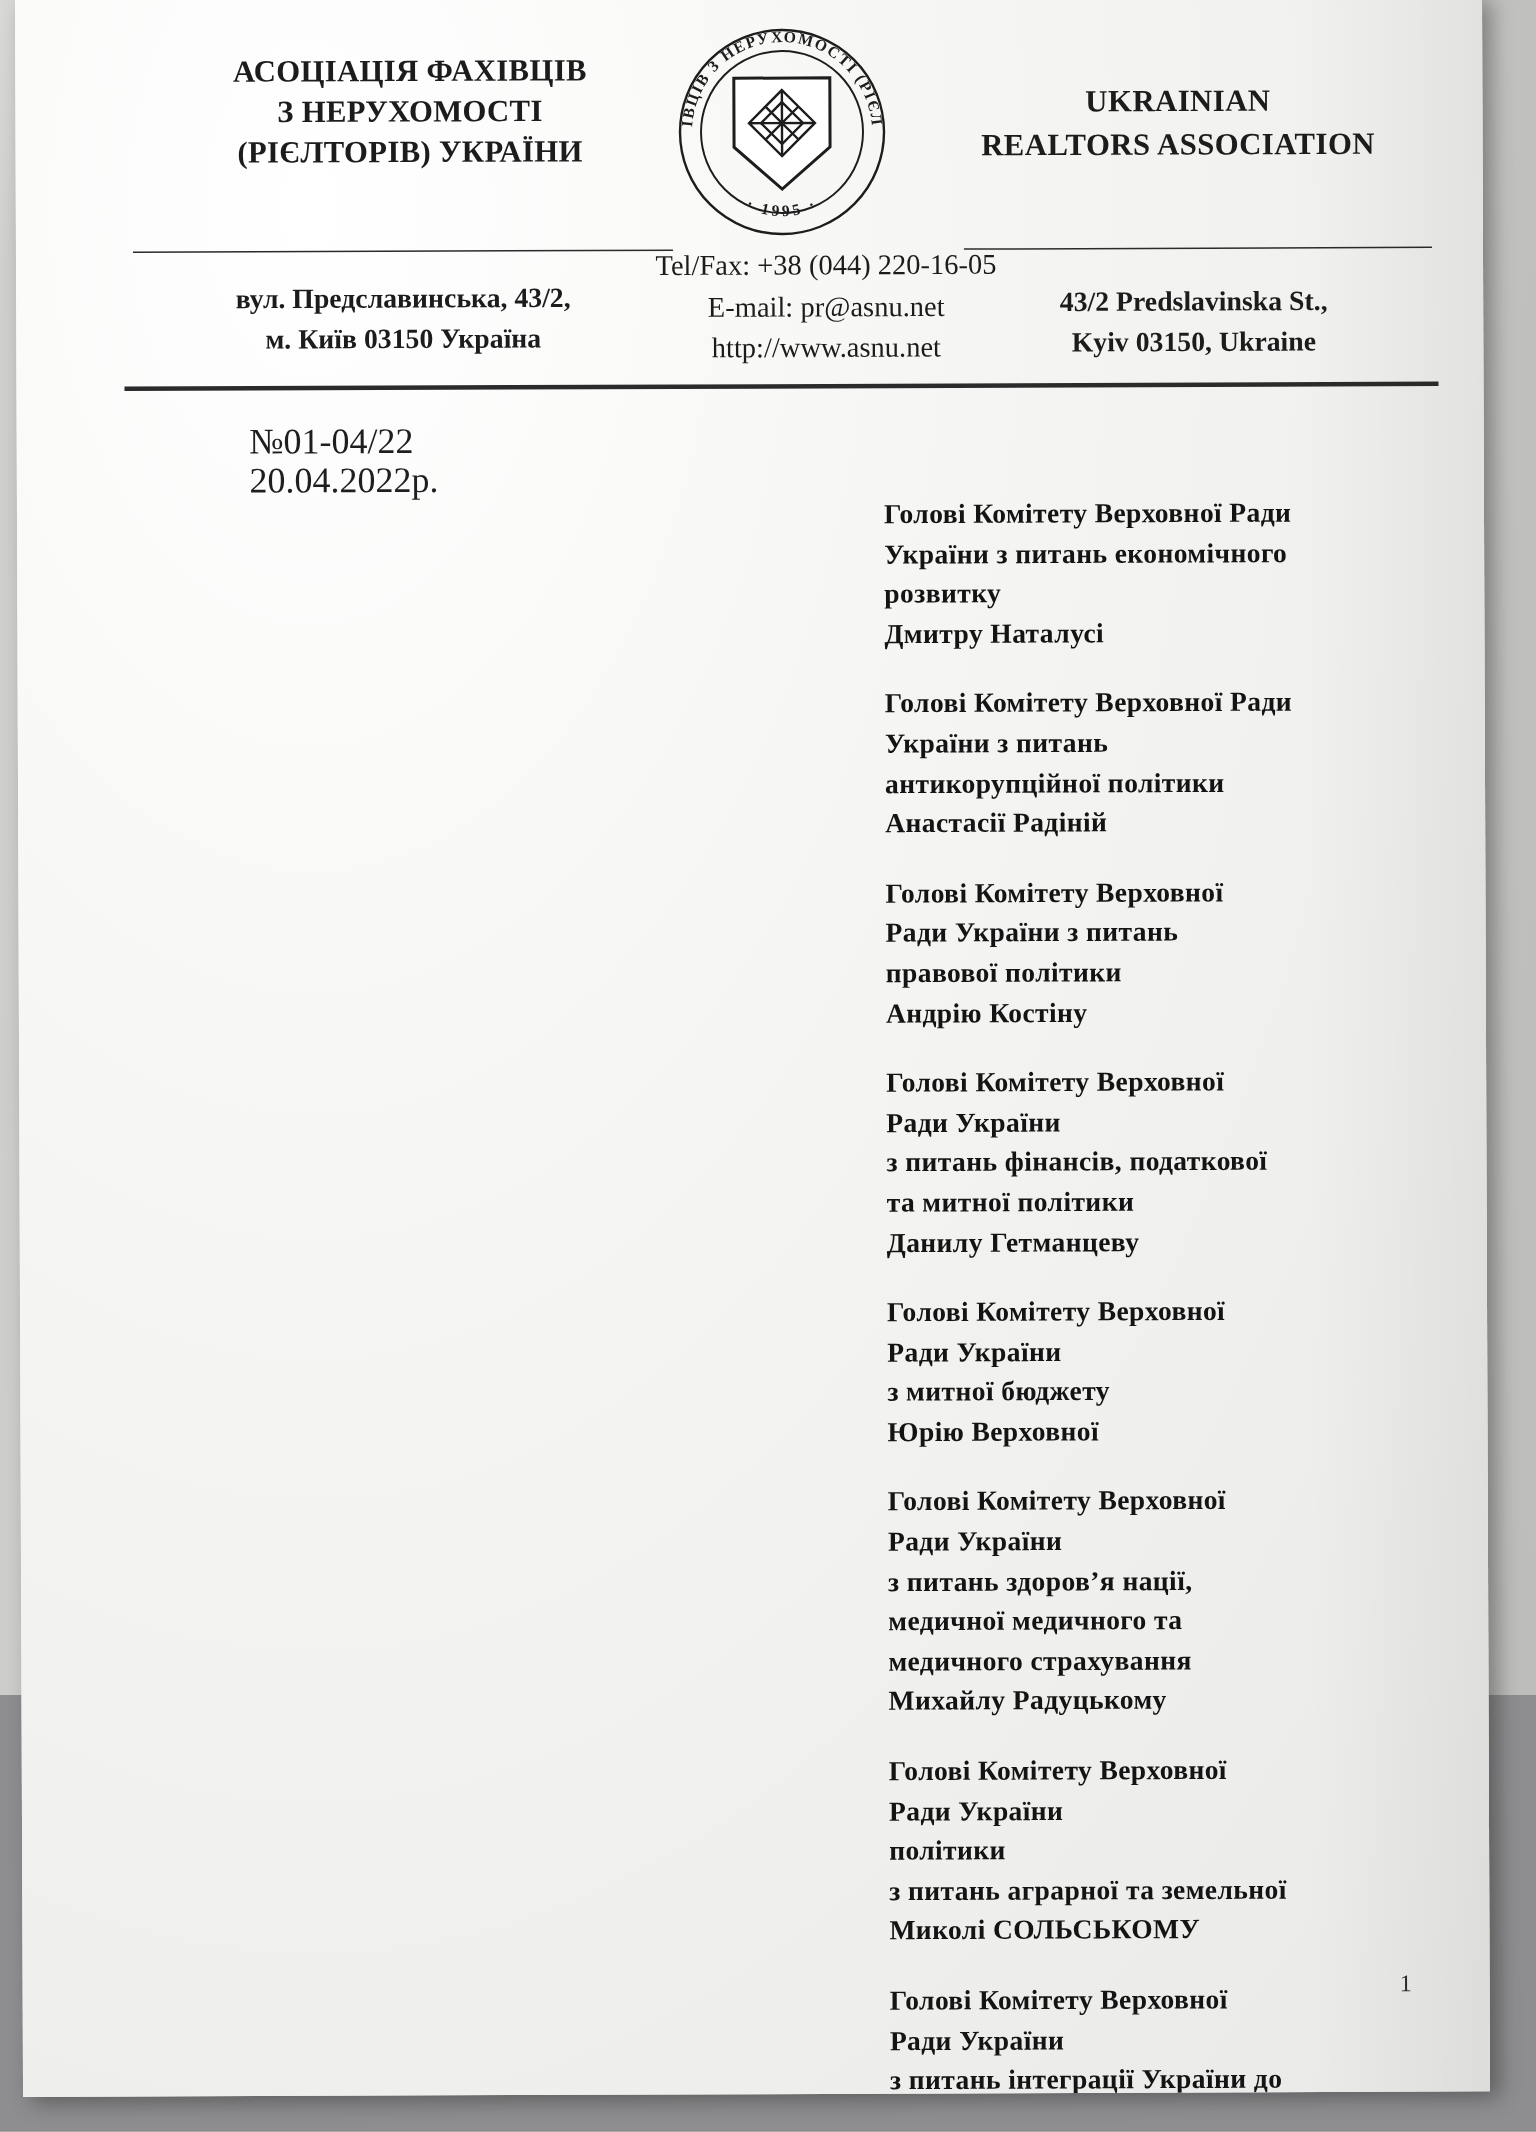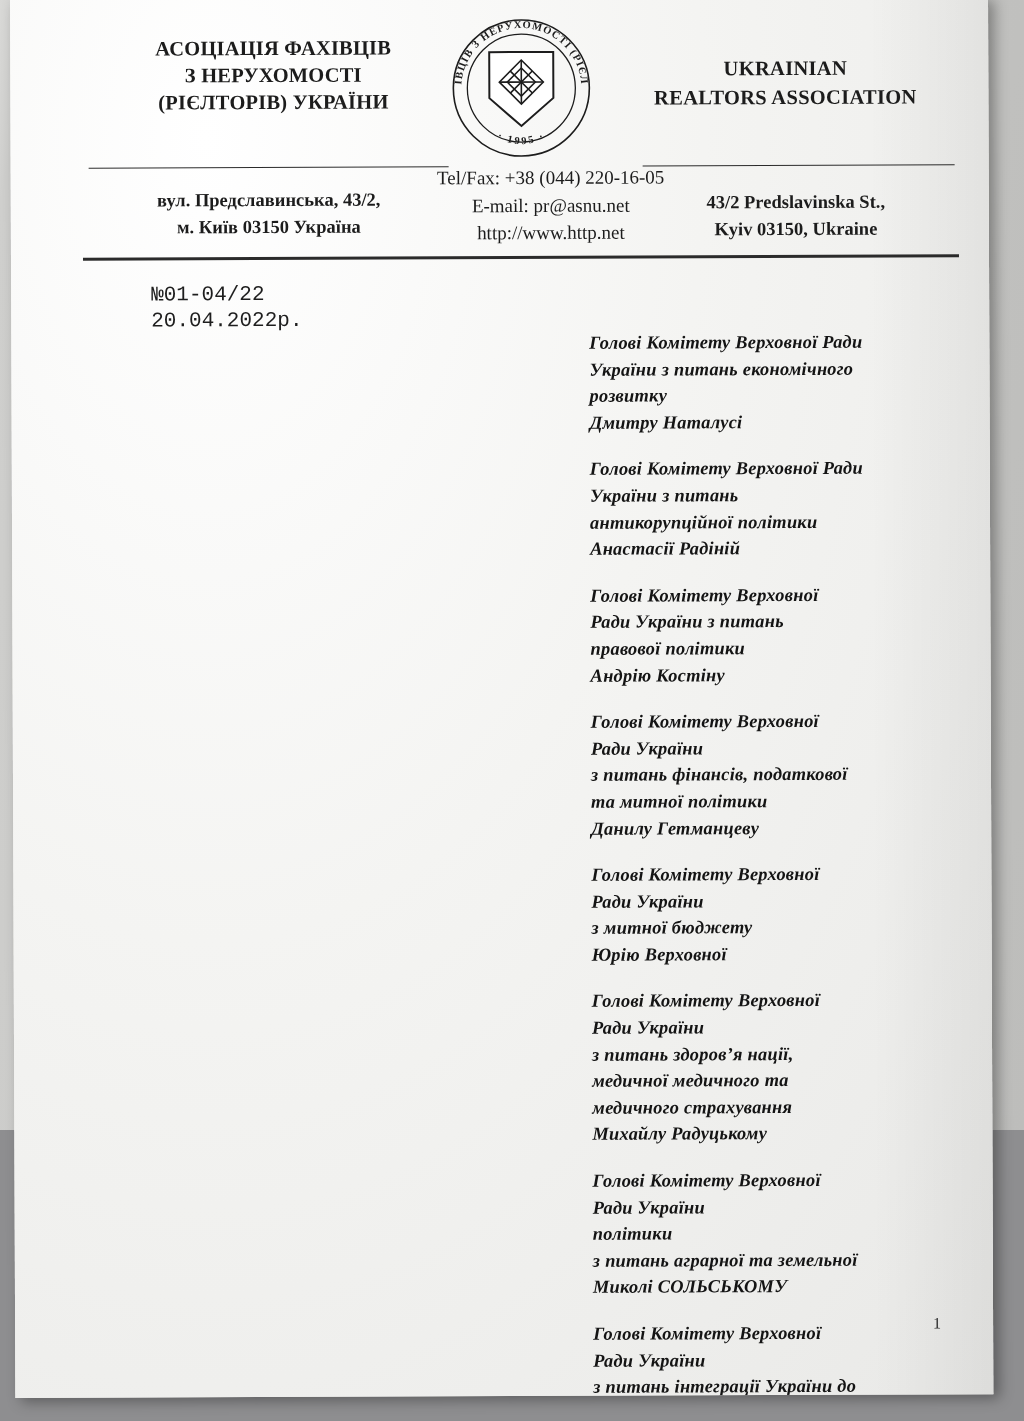--- a/index.html
+++ b/index.html
@@ -125,43 +125,42 @@
     width: 280px;
     text-align: center;
     font-size: 19px;
     line-height: 27.5px;
     color: #1c1c1c;
   }
 
   
   .doc-ref {
     position: absolute;
-    left: 140px;
+    left: 155px;
     top: 283px;
-    font-size: 21px;
+    font-size: 24px;
     line-height: 26px;
     color: #1e1e1e;
-    font-family: Liberation Mono, monospace;
   }
 
   .addressees {
     position: absolute;
     left: 578px;
     top: 332px;
     width: 330px;
     color: #141414;
   }
   .addressee {
     margin-bottom: 20px;
     font-size: 18.4px;
     line-height: 26.6px;
     letter-spacing: 0.25px;
     font-weight: 600;
   }
-  .addressee .ln { display: block; white-space: pre; font-style: italic; }
+  .addressee .ln { display: block; white-space: pre; }
 
   .page-number {
     position: absolute;
     left: 918px;
     top: 1318px;
     font-size: 16px;
     color: #2a2a2a;
   }
 </style>
 </head>
@@ -214,21 +213,21 @@
       <div class="rule rule-right"></div>
 
       <div class="addr-left">
         <div>вул. Предславинська, 43/2,</div>
         <div>м. Київ 03150 Україна</div>
       </div>
 
       <div class="contacts">
         <div>Tel/Fax: +38 (044) 220-16-05</div>
         <div>E-mail: pr@asnu.net</div>
-        <div>http://www.http.net</div>
+        <div>http://www.asnu.net</div>
       </div>
 
       <div class="addr-right">
         <div>43/2 Predslavinska St.,</div>
         <div>Kyiv 03150, Ukraine</div>
       </div>
 
       <div class="rule rule-full"></div>
     </div>
 

